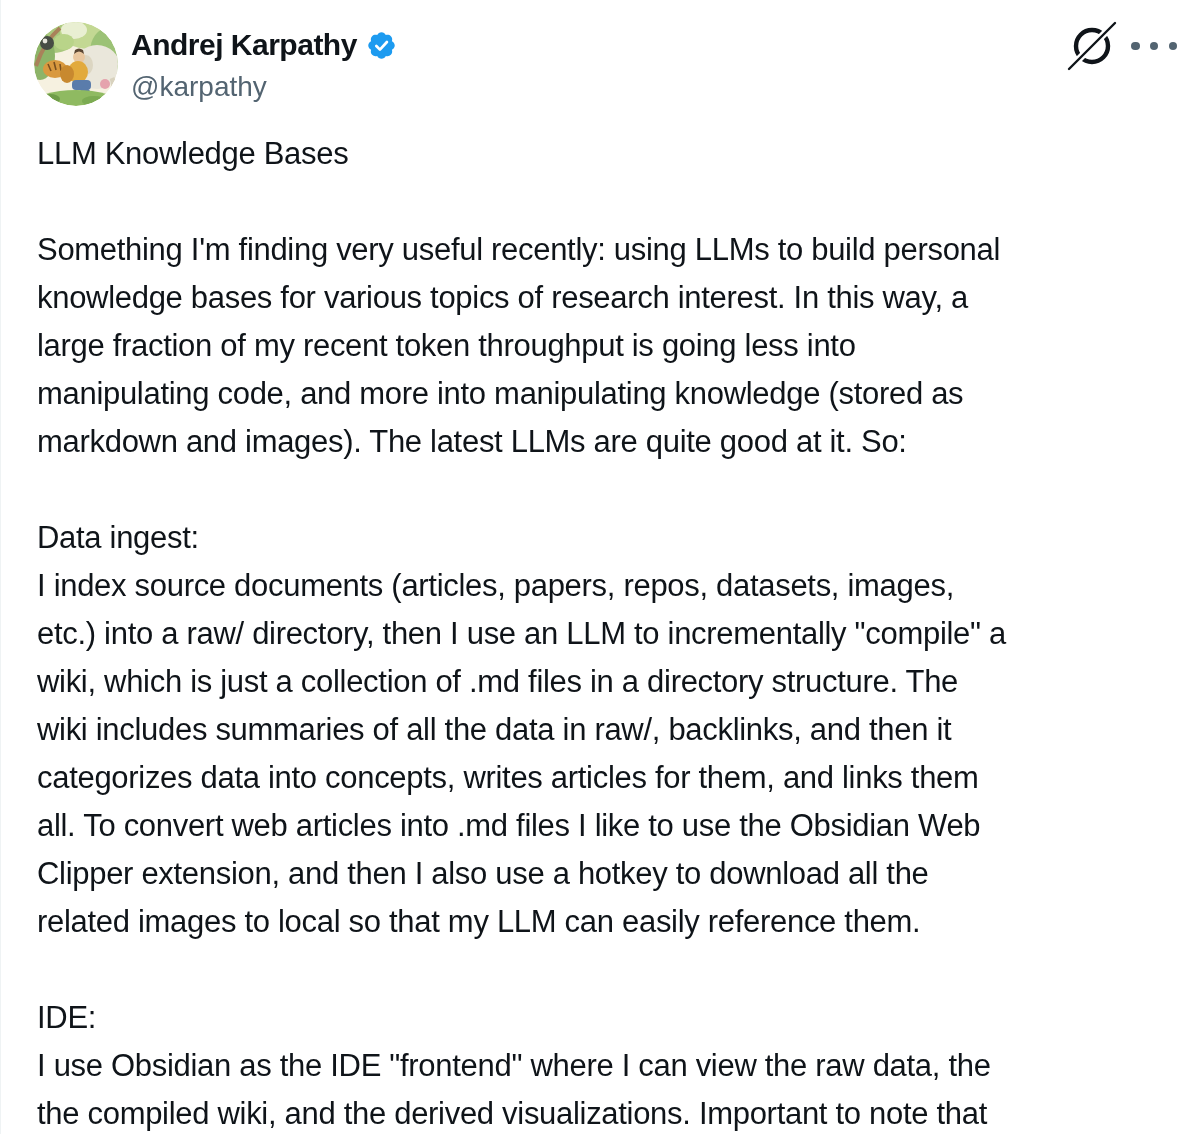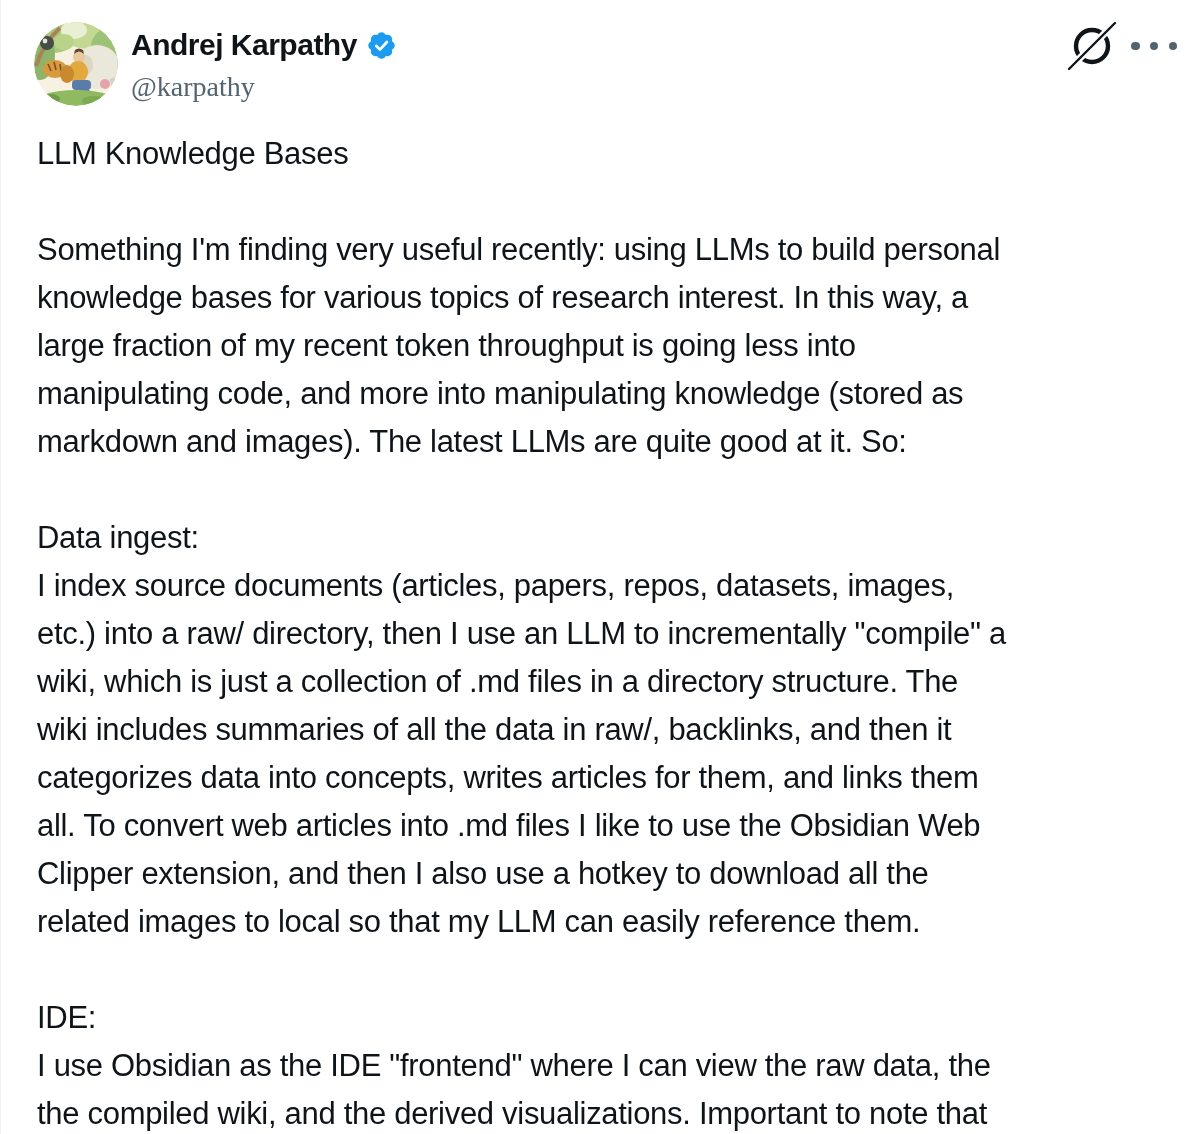--- a/index.html
+++ b/index.html
@@ -35,21 +35,20 @@
     line-height: 38px;
     white-space: nowrap;
   }
   .verified-badge { width: 31px; height: 31px; display: block; }
   .handle {
     position: absolute; left: 130px; top: 70px;
     font-size: 28px;
     color: #536471;
     line-height: 34px;
     cursor: pointer;
-    font-family: Liberation Serif, serif;
   }
   .grok-button {
     position: absolute; left: 1063px; top: 18px;
     width: 56px; height: 56px;
     cursor: pointer;
   }
   .more-button {
     position: absolute; left: 1130px; top: 32px;
     width: 46px; height: 28px;
     display: flex; align-items: center; justify-content: space-between;

